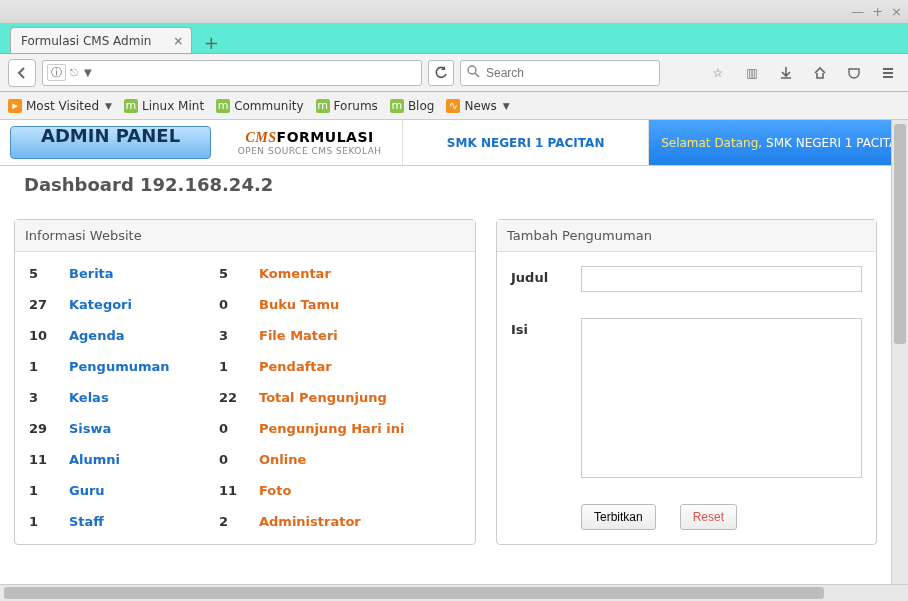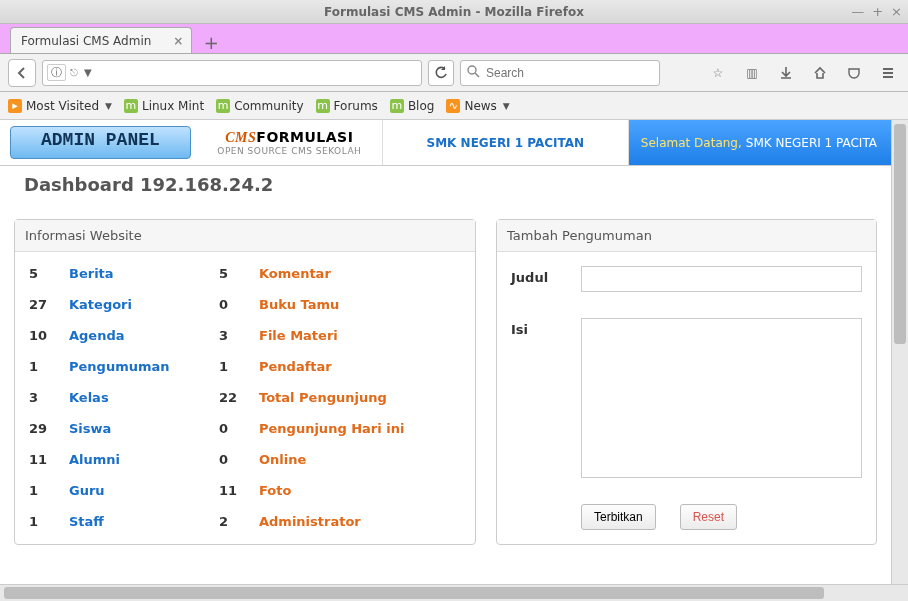--- a/index.html
+++ b/index.html
@@ -5,21 +5,21 @@
 * { box-sizing: border-box; margin: 0; padding: 0; }
 body { font-family: "DejaVu Sans", Arial, sans-serif; font-size: 12px; background: #d6d6d6; width: 908px; height: 601px; overflow: hidden; position: relative; }
 
 
 .titlebar { height: 24px; background: linear-gradient(#e8e8e8,#d8d8d8); display: flex; align-items: center; justify-content: center; border-bottom: 1px solid #bbb; position: relative; }
 .titlebar .title { color: #666; font-weight: bold; font-size: 12px; }
 .titlebar .winicons { position: absolute; right: 6px; display: flex; gap: 8px; color: #888; }
 .titlebar .winicons span { cursor: pointer; font-size: 13px; }
 
 
-.tabstrip { height: 30px; background: #f0abfc; display: flex; align-items: flex-end; padding-left: 10px; border-bottom: 1px solid #aaa; }
+.tabstrip { height: 30px; background: #5eead4; display: flex; align-items: flex-end; padding-left: 10px; border-bottom: 1px solid #aaa; }
 .tab { background: #f5f5f5; border: 1px solid #aaa; border-bottom: none; border-radius: 4px 4px 0 0; height: 26px; display: flex; align-items: center; padding: 0 8px 0 10px; font-size: 12px; color: #444; gap: 22px; }
 .tab .x { color: #888; cursor: pointer; font-weight: bold; }
 .newtab { width: 26px; height: 22px; display: flex; align-items: center; justify-content: center; color: #666; font-size: 18px; margin-left: 6px; border-radius: 3px; }
 
 
 .navbar { height: 38px; background: #f2f2f2; display: flex; align-items: center; padding: 0 8px; gap: 6px; border-bottom: 1px solid #bbb; }
 .iconbtn { width: 28px; height: 28px; display: flex; align-items: center; justify-content: center; color: #777; cursor: pointer; }
 .navbar .back { border: 1px solid #bbb; border-radius: 4px; background: #fff; }
 .urlbar { flex: 0 0 380px; height: 26px; border: 1px solid #bbb; border-radius: 3px; background: #fff; display: flex; align-items: center; padding: 0 4px; gap: 4px; }
 .urlbar .info { font-size: 11px; color: #666; border: 1px solid #ccc; border-radius: 2px; padding: 0 3px; }
@@ -42,21 +42,21 @@
 
 
 .viewport { position: absolute; top: 120px; left: 0; right: 17px; bottom: 17px; background: #fff; overflow: hidden; }
 .vscroll { position: absolute; top: 120px; right: 0; width: 17px; bottom: 17px; background: #e8e8e8; border-left: 1px solid #ccc; }
 .vscroll .thumb { position: absolute; left: 2px; right: 2px; top: 4px; height: 220px; background: #bdbdbd; border-radius: 3px; }
 .hscroll { position: absolute; left: 0; right: 0; bottom: 0; height: 17px; background: #e8e8e8; border-top: 1px solid #ccc; }
 .hscroll .thumb { position: absolute; top: 2px; bottom: 2px; left: 4px; width: 820px; background: #bdbdbd; border-radius: 3px; }
 
 
 .pagehead { height: 46px; background: #fff; display: flex; align-items: stretch; border-bottom: 1px solid #ccc; }
-.adminbtn { margin: 6px 0 6px 10px; padding: 3px 30px; background: linear-gradient(#bfe2ff,#6fb9f0); border: 1px solid #4a8fc8; border-radius: 4px; color: #113355; font-size: 18px; font-weight: bold; display: flex; align-items: flex-start; font-family: Liberation Mono, monospace; }
+.adminbtn { margin: 6px 0 6px 10px; padding: 12px 30px; background: linear-gradient(#bfe2ff,#6fb9f0); border: 1px solid #4a8fc8; border-radius: 4px; color: #113355; font-size: 18px; font-weight: bold; display: flex; align-items: flex-end; }
 .logo { flex: 0 0 186px; display: flex; flex-direction: column; align-items: center; justify-content: center; border-right: 1px solid #ddd; margin-left: 6px; }
 .logo .l1 { font-size: 14px; font-weight: bold; letter-spacing: 0.5px; }
 .logo .l1 .cms { color: #d35400; font-style: italic; font-family: cursive; }
 .logo .l2 { font-size: 9px; color: #888; letter-spacing: 0.5px; }
 .school { flex: 0 0 246px; display: flex; align-items: center; justify-content: center; color: #1a6fc9; font-weight: bold; font-size: 12px; border-right: 1px solid #ddd; }
 .welcome { flex: 1; background: linear-gradient(#4aa3ff,#1e7fe8); display: flex; align-items: center; padding: 0 12px; color: #fff; font-size: 12px; white-space: nowrap; overflow: hidden; }
 .welcome .w1 { color: #ffe46b; }
 .welcome .w2 { color: #fff; margin-left: 4px; }
 
 .dashtitle { font-size: 18px; font-weight: bold; color: #555; padding: 8px 24px; }
@@ -78,21 +78,20 @@
 .frow input[type=text] { flex: 1; height: 26px; border: 1px solid #ccc; padding: 0 6px; font-size: 12px; }
 .frow textarea { flex: 1; height: 160px; border: 1px solid #ccc; padding: 4px 6px; font-size: 12px; resize: none; }
 .btnrow { display: flex; gap: 24px; padding-left: 70px; }
 .btn { padding: 5px 12px; border: 1px solid #bbb; border-radius: 3px; background: linear-gradient(#fdfdfd,#ececec); font-size: 12px; cursor: pointer; }
 .btn.reset { color: #d9534f; }
 </style>
 </head>
 <body>
 
 <div class="titlebar">
-  <span class="title">Formulasi CMS Admin - Mozilla Firefox</span>
   <div class="winicons">
     <span>—</span>
     <span>+</span>
     <span>×</span>
   </div>
 </div>
 
 <div class="tabstrip">
   <div class="tab">
     <span>Formulasi CMS Admin</span>

